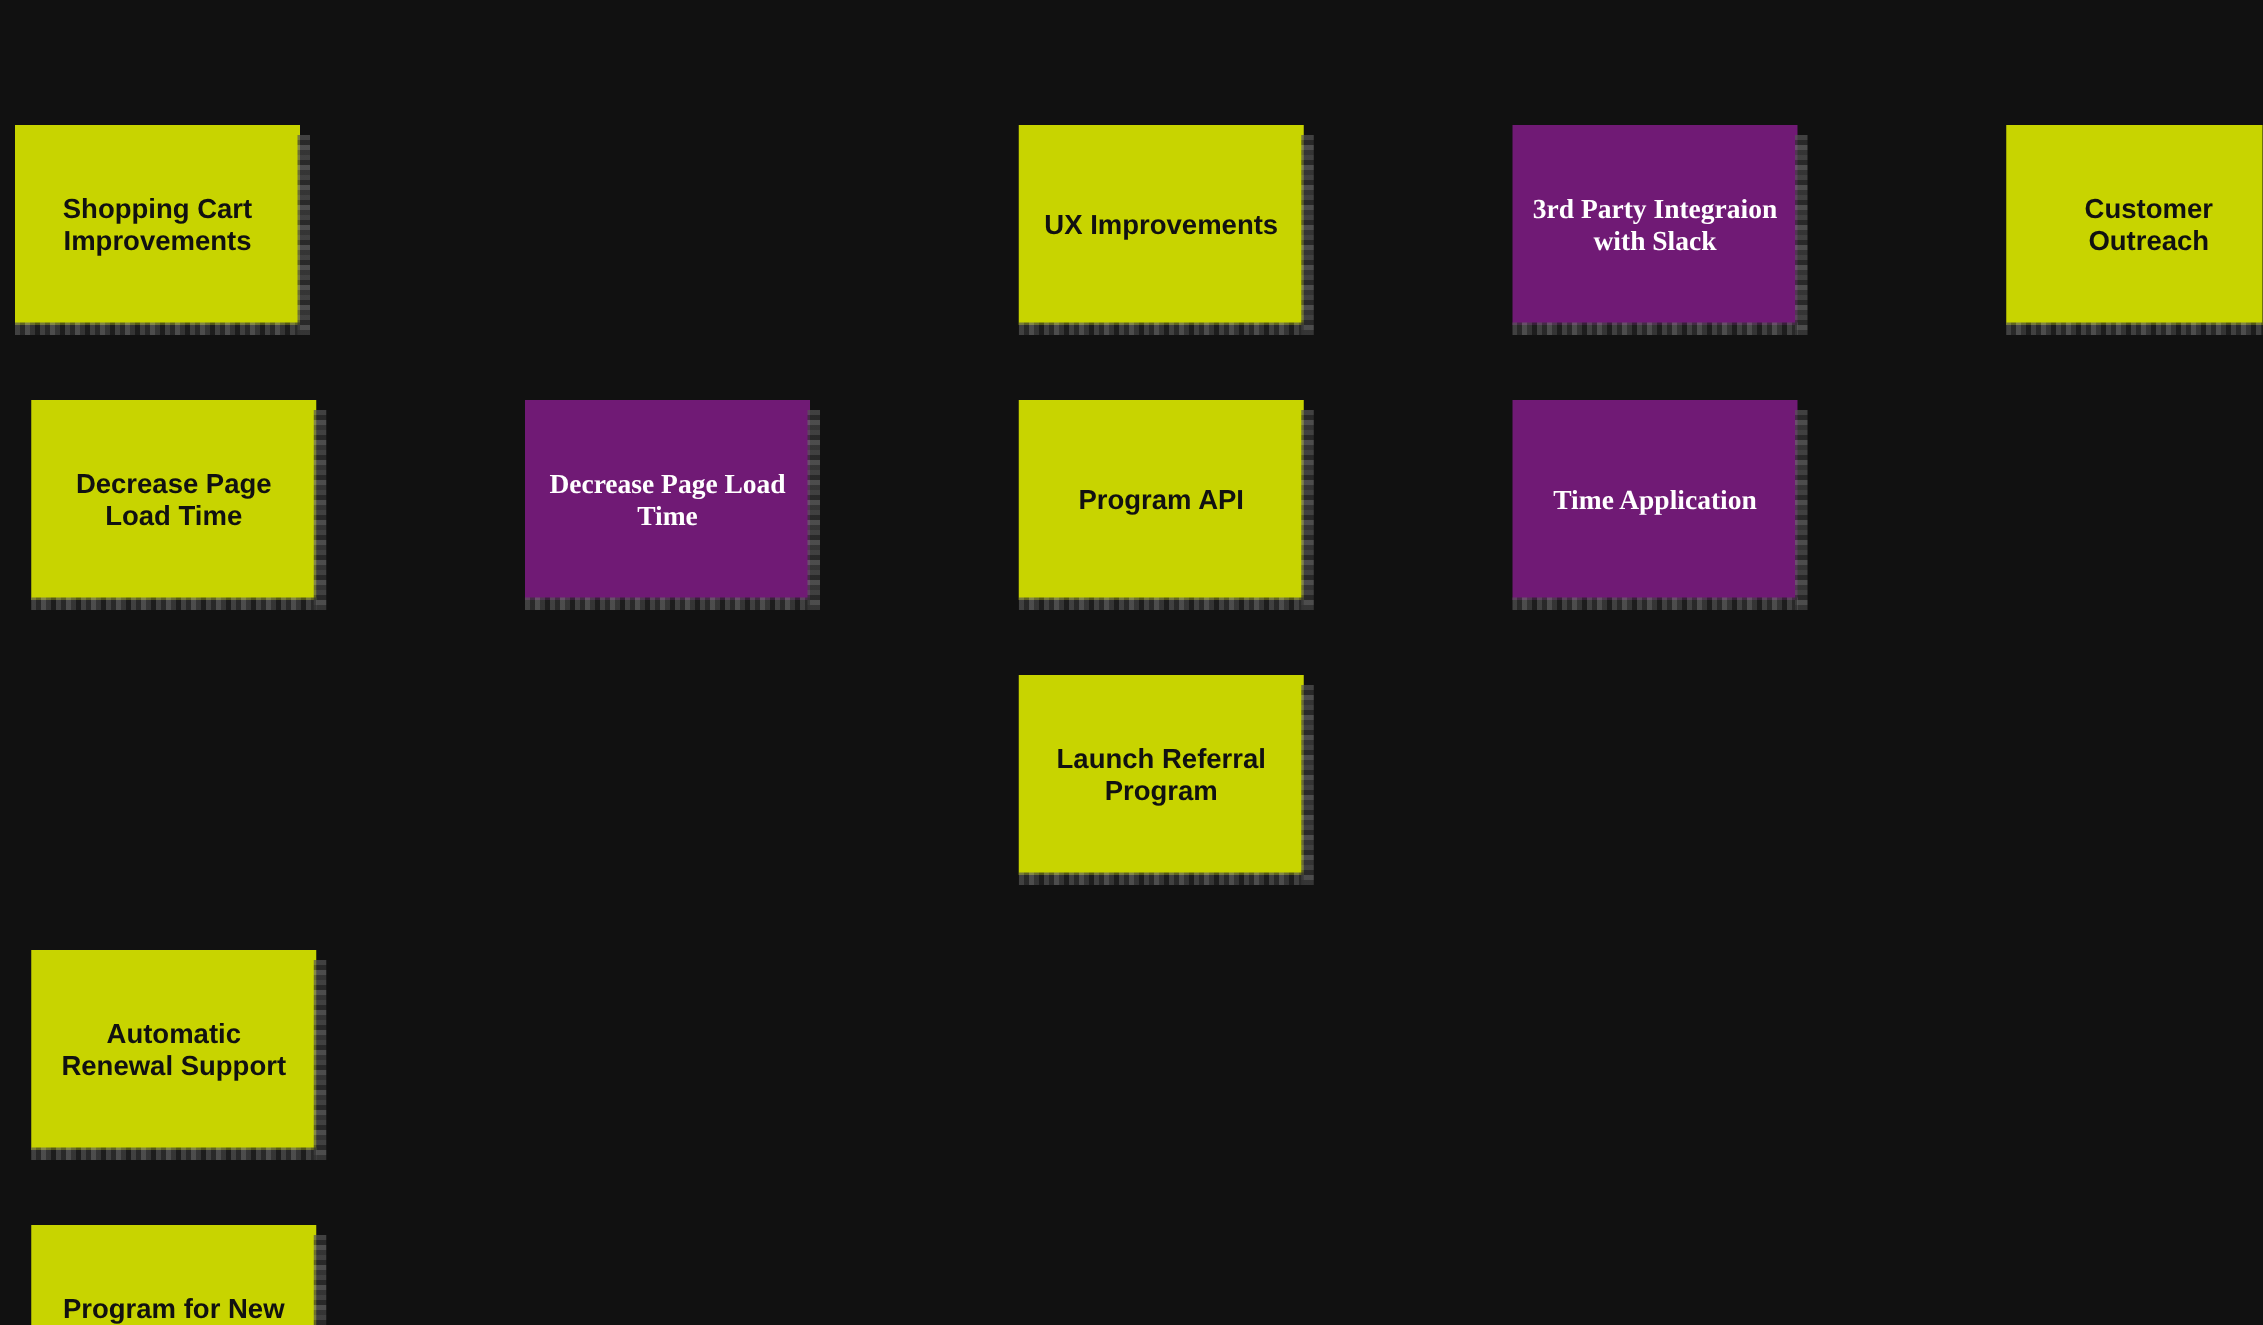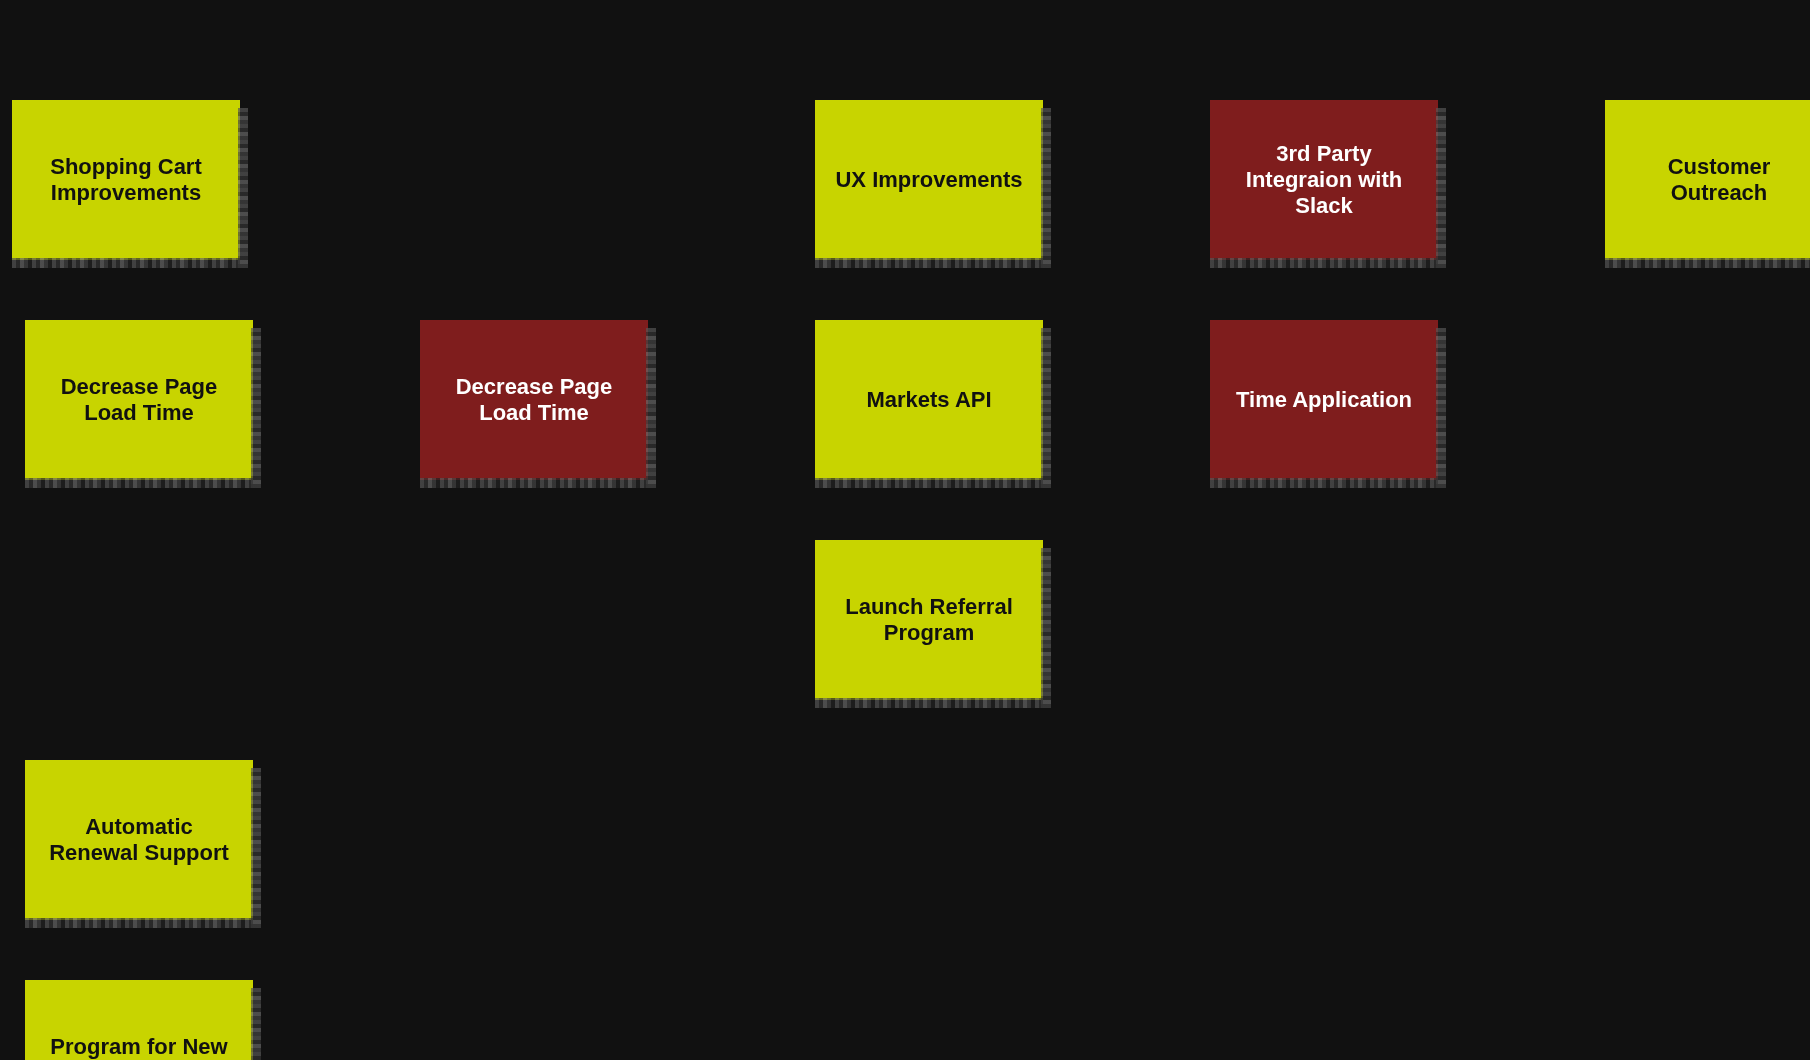--- a/index.html
+++ b/index.html
@@ -36,22 +36,23 @@
       padding: 18px 16px;
       margin-bottom: 0;
     }
 
     .card-yellow {
       background: #c8d400;
       color: #111;
     }
 
     .card-purple {
-      background: #7f1d1d;
+      background: #701a75;
       color: #fff;
+      font-family: Liberation Serif, serif;
     }
 
     
     .card::after {
       content: '';
       position: absolute;
       bottom: -8px;
       left: 0;
       right: 0;
       height: 10px;
@@ -143,21 +144,21 @@
   </div>
 
   <div class="cell row2-col2">
     <div class="card card-purple">
       <span>Decrease Page Load Time</span>
     </div>
   </div>
 
   <div class="cell row2-col3">
     <div class="card card-yellow">
-      <span>Markets API</span>
+      <span>Program API</span>
     </div>
   </div>
 
   <div class="cell row2-col4">
     <div class="card card-purple">
       <span>Time Application</span>
     </div>
   </div>
 
 

